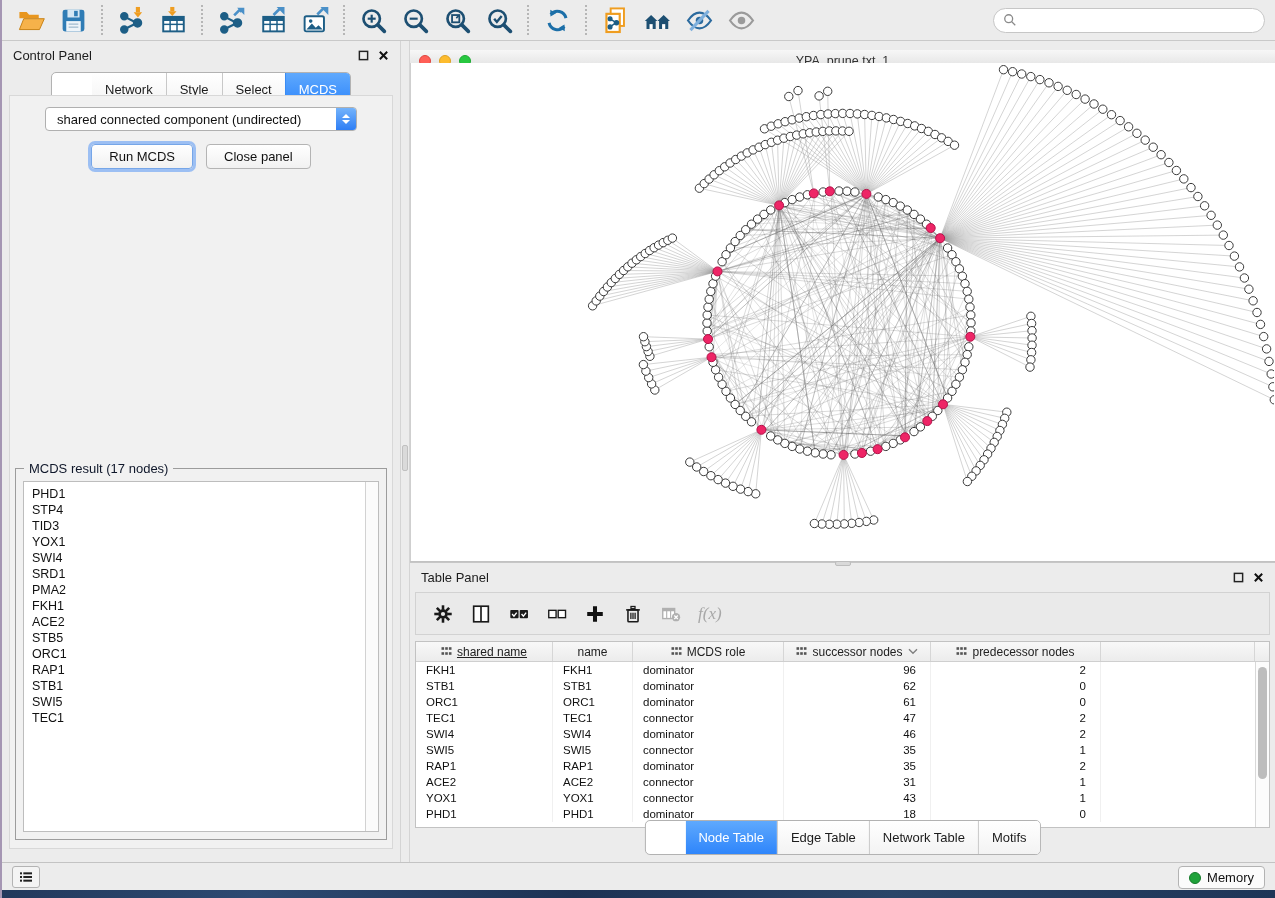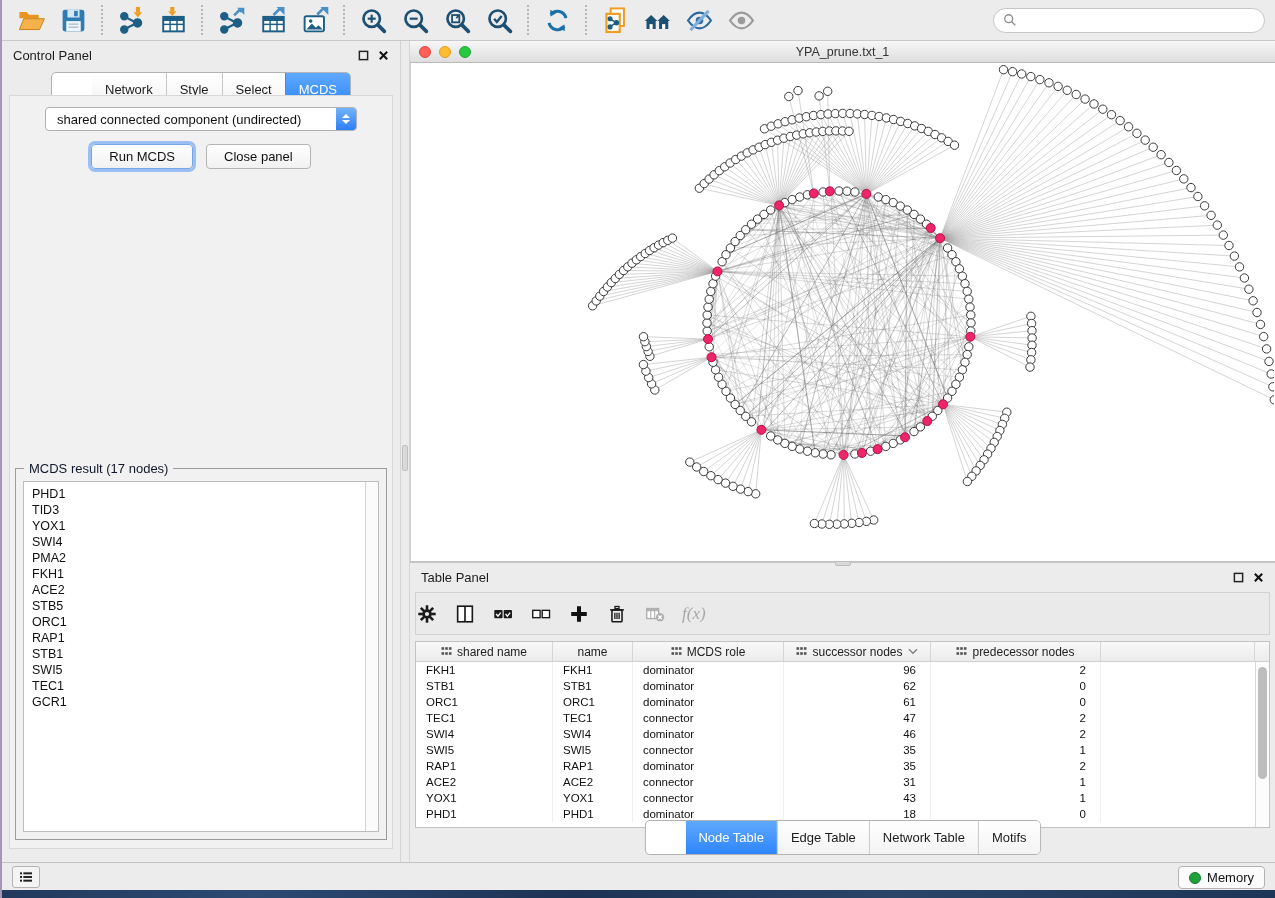--- a/index.html
+++ b/index.html
@@ -55,30 +55,30 @@
   .result-item{line-height:16px;}
   #mcds-track{position:absolute;right:0;top:0;bottom:0;width:13px;background:#fbfbfb;border-left:1px solid #d2d2d2;}
 
   
   #vsplit{left:400px;top:41px;width:10px;height:821px;background:#ececec;border-left:1px solid #d4d4d4;border-right:1px solid #d4d4d4;}
   #vsplit-handle{left:1px;top:404px;width:6px;height:26px;background:#dadada;border:1px solid #c0c0c0;border-radius:2px;position:absolute;}
 
   
   #net-window{left:410px;top:41px;width:865px;height:521px;border-bottom:1px solid #c2c2c2;}
   #net-titlebar{height:22px;background:linear-gradient(#f7f7f7,#dedede);border-bottom:1px solid #b8b8b8;
-    display:flex;align-items:center;justify-content:center;position:relative;font-size:12.5px;color:#333;}
+    display:flex;align-items:center;justify-content:center;position:relative;font-size:12.5px;color:#333;margin-top:9px;}
   #traffic{position:absolute;left:9px;top:5px;display:flex;gap:8px;}
   .light{width:12px;height:12px;border-radius:50%;}
   #net-canvas{position:absolute;left:0;top:22px;right:0;bottom:0;background:#fff;border-left:1px solid #cfcfcf;}
 
   
   #table-panel{left:410px;top:562px;width:865px;height:300px;background:#ececec;border-top:1px solid #c6c6c6;}
   #tp-dimple{left:50%;top:-2px;width:16px;height:5px;margin-left:-8px;background:#d9d9d9;border:1px solid #bdbdbd;border-radius:2px;position:absolute;}
   #tp-toolbar{left:5px;right:5px;top:29px;height:43px;background:#eaeaea;border:1px solid #d2d2d2;
-    display:flex;align-items:center;gap:16px;position:absolute;}
+    display:flex;align-items:center;gap:16px;padding-left:16px;position:absolute;}
   .tp-icon svg{width:22px;height:22px;display:block;}
   #fx-label{font-size:17px;font-style:italic;color:#a8a8a8;font-family:"Liberation Serif",serif;}
   #table-wrap{left:5px;right:5px;top:78px;bottom:34px;background:#fff;border:1px solid #c2c2c2;position:absolute;overflow:hidden;}
   #table-header{height:20px;background:linear-gradient(#f8f8f8,#ececec);border-bottom:1px solid #cfcfcf;display:flex;font-size:12px;color:#222;}
   .th{display:flex;align-items:center;justify-content:center;gap:5px;border-right:1px solid #d6d6d6;height:100%;}
   .th-blank{flex:1;border-right:1px solid #d6d6d6;}
   .th-stub{width:14px;}
   .colicon{width:11px;height:11px;}
   .sorticon{width:10px;height:7px;}
   #table-body{position:absolute;left:0;right:14px;top:20px;bottom:0;font-size:11.5px;color:#111;}
@@ -299,33 +299,34 @@
     </div>
     <div id="btn-row">
       <div class="mac-btn focused">Run MCDS</div>
       <div class="mac-btn">Close panel</div>
     </div>
     <div id="mcds-group" class="abs">
       <div id="mcds-legend">MCDS result (17 nodes)</div>
       <div id="mcds-list">
 
       <div class="result-item">PHD1</div>
+          <div class="result-item">STP4</div>
           <div class="result-item">TID3</div>
           <div class="result-item">YOX1</div>
           <div class="result-item">SWI4</div>
+          <div class="result-item">SRD1</div>
           <div class="result-item">PMA2</div>
           <div class="result-item">FKH1</div>
           <div class="result-item">ACE2</div>
           <div class="result-item">STB5</div>
           <div class="result-item">ORC1</div>
           <div class="result-item">RAP1</div>
           <div class="result-item">STB1</div>
           <div class="result-item">SWI5</div>
           <div class="result-item">TEC1</div>
-          <div class="result-item">GCR1</div>
           <div id="mcds-track"></div>
         </div>
     </div>
   </div>
 </div>
 
 <div id="vsplit" class="abs">
   <div id="vsplit-handle"></div>
 </div>
 
@@ -1153,21 +1154,21 @@
         <line x1="7.3" y1="6" x2="7.3" y2="17" stroke="#b0b0b0" stroke-width="1.2"></line>
         <line x1="11.6" y1="6" x2="11.6" y2="17" stroke="#b0b0b0" stroke-width="1.2"></line>
         <circle cx="17.5" cy="15.5" r="4.5" fill="#b0b0b0"></circle>
         <path d="M15.6 13.6l3.8 3.8M19.4 13.6l-3.8 3.8" stroke="#fff" stroke-width="1.4"></path>
       </svg>
     </span>
     <span id="fx-label">f(x)</span>
   </div>
   <div id="table-wrap">
     <div id="table-header">
-        <div class="th" style="width: 137px;">
+        <div class="th" style="width: 137px; text-decoration: underline;">
           <svg class="colicon" viewBox="0 0 11 11">
             <g fill="#555">
               <rect x="0.5" y="1.2" width="2.6" height="2.6"></rect>
               <rect x="4.2" y="1.2" width="2.6" height="2.6"></rect>
               <rect x="7.9" y="1.2" width="2.6" height="2.6"></rect>
               <rect x="0.5" y="6.2" width="2.6" height="2.6"></rect>
               <rect x="4.2" y="6.2" width="2.6" height="2.6"></rect>
               <rect x="7.9" y="6.2" width="2.6" height="2.6"></rect>
             </g>
           </svg>

